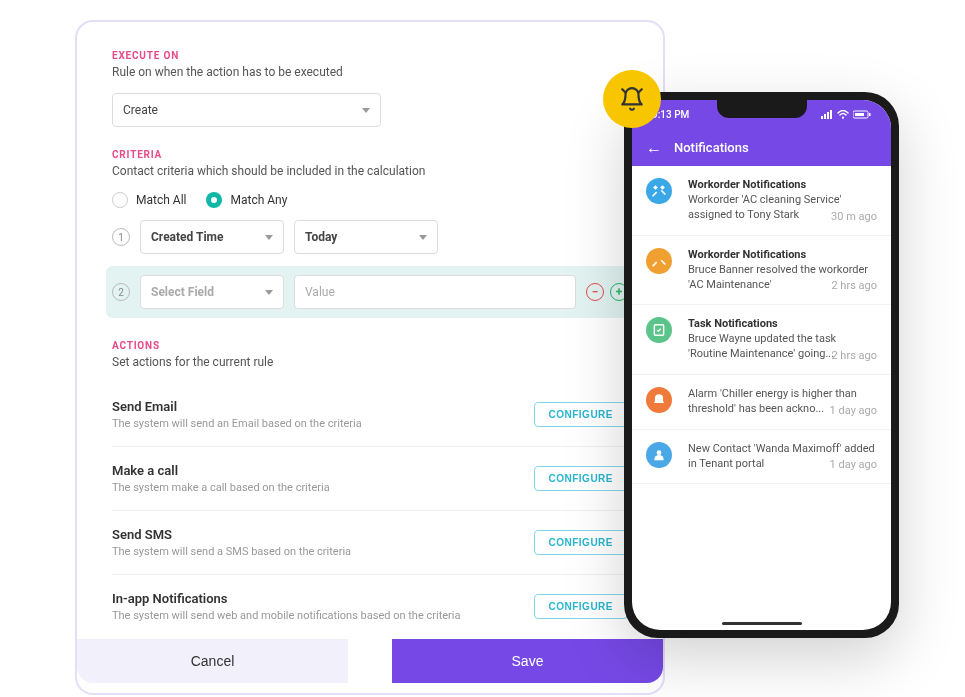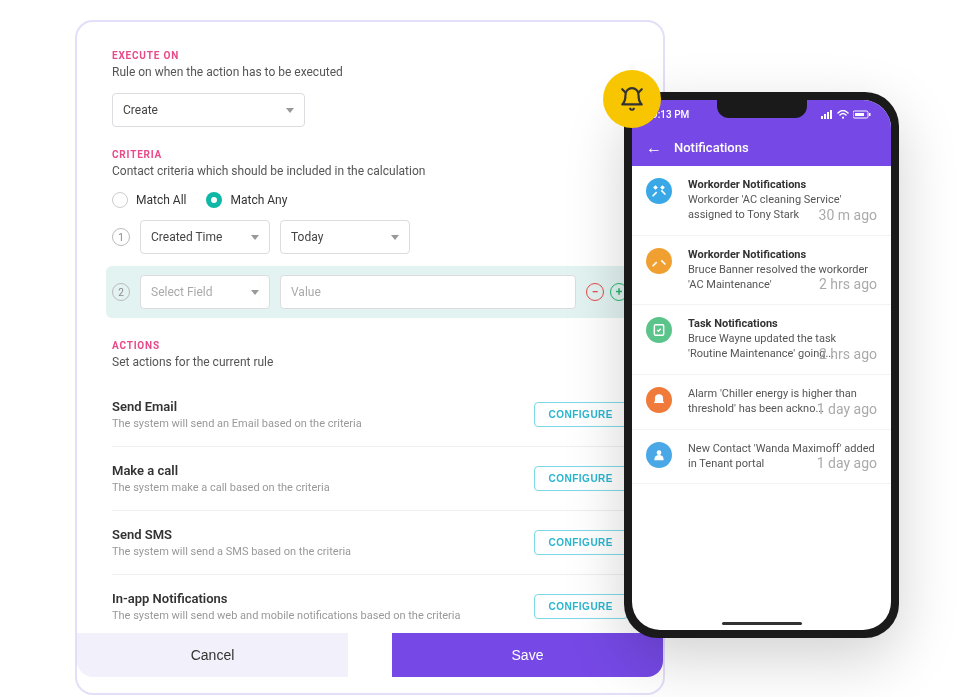--- a/index.html
+++ b/index.html
@@ -3,22 +3,22 @@
 <meta charset="utf-8">
 <style>
 * { box-sizing: border-box; margin: 0; padding: 0; }
 body { font-family: -apple-system, BlinkMacSystemFont, "Segoe UI", Roboto, sans-serif; background: #fff; width: 965px; height: 697px; position: relative; overflow: hidden; }
 
 .panel { position: absolute; left: 75px; top: 20px; width: 590px; height: 675px; border: 2px solid #e5def8; border-radius: 18px; padding: 28px 35px 0 35px; }
 
 .section-label { font-size: 10px; font-weight: 700; color: #e94b8a; letter-spacing: 0.8px; margin-bottom: 4px; }
 .section-desc { font-size: 12px; color: #555; margin-bottom: 14px; }
 
-.select-field { width: 193px; height: 34px; border: 1px solid #dcdce0; border-radius: 4px; background: #fff; padding: 0 10px; display: flex; align-items: center; justify-content: space-between; font-size: 12px; color: #444; cursor: pointer; }
-.select-field.sm { width: 130px; }
+.select-field { width: 269px; height: 34px; border: 1px solid #dcdce0; border-radius: 4px; background: #fff; padding: 0 10px; display: flex; align-items: center; justify-content: space-between; font-size: 12px; color: #444; cursor: pointer; }
+.select-field.sm { width: 144px; font-weight: bold; }
 .select-field.placeholder { color: #aaa; }
 .chev { width: 0; height: 0; border-left: 4px solid transparent; border-right: 4px solid transparent; border-top: 5px solid #999; }
 
 .radio-row { display: flex; gap: 20px; align-items: flex-end; }
 .radio { display: flex; align-items: center; gap: 8px; cursor: pointer; }
 .radio-o { width: 16px; height: 16px; border-radius: 50%; border: 1.5px solid #ccc; position: relative; }
 .radio-o.on { border: none; background: #0fb8a6; }
 .radio-o.on::after { content: ""; position: absolute; top: 5px; left: 5px; width: 6px; height: 6px; border-radius: 50%; background: #fff; }
 .radio span { font-size: 12px; color: #333; }
 
@@ -30,41 +30,41 @@
 .circ-btn { width: 18px; height: 18px; border-radius: 50%; border: 1.5px solid; display: flex; align-items: center; justify-content: center; font-size: 12px; font-weight: 600; cursor: pointer; line-height: 1; }
 .circ-btn.minus { border-color: #e54b4b; color: #e54b4b; }
 .circ-btn.plus { border-color: #27b56e; color: #27b56e; }
 
 .action-item { display: flex; justify-content: space-between; align-items: center; padding: 16px 0; border-bottom: 1px solid #eee; }
 .action-item:last-child { border-bottom: none; }
 .action-title { font-size: 13px; font-weight: 600; color: #333; margin-bottom: 3px; }
 .action-desc { font-size: 11px; color: #999; }
 .config-btn { border: 1px solid #7fd8e8; color: #2ab6d0; background: #fff; font-size: 10px; font-weight: 600; letter-spacing: 0.5px; padding: 6px 14px; border-radius: 4px; cursor: pointer; text-align: center; }
 
-.footer-btns { position: absolute; bottom: 16px; left: 0; right: 0; display: flex; gap: 44px; }
+.footer-btns { position: absolute; bottom: 10px; left: 0; right: 0; display: flex; gap: 44px; }
 .btn-cancel { flex: 1; height: 44px; background: #f2f0fa; color: #333; font-size: 14px; border: none; cursor: pointer; }
 .btn-save { flex: 1; height: 44px; background: #7649e6; color: #fff; font-size: 14px; border: none; cursor: pointer; border-bottom-right-radius: 16px; }
 .btn-cancel { border-bottom-left-radius: 16px; }
 
 .bell-badge { position: absolute; top: 70px; left: 603px; width: 58px; height: 58px; border-radius: 50%; background: #f7c600; display: flex; align-items: center; justify-content: center; z-index: 10; }
 
 .phone { position: absolute; top: 92px; left: 624px; width: 275px; height: 546px; border-radius: 34px; background: #1a1a1a; padding: 8px; box-shadow: 0 20px 60px rgba(0,0,0,0.18); }
 .phone-inner { width: 100%; height: 100%; background: #fff; border-radius: 28px; overflow: hidden; position: relative; }
 .notch { position: absolute; top: 0; left: 50%; transform: translateX(-50%); width: 90px; height: 18px; background: #1a1a1a; border-radius: 0 0 12px 12px; z-index: 5; }
 .status-bar { height: 28px; background: #7649e6; color: #fff; display: flex; justify-content: space-between; align-items: center; padding: 0 20px; font-size: 10px; font-weight: 500; }
 .status-icons { display: flex; gap: 4px; align-items: center; }
 .app-header { height: 38px; background: #7649e6; color: #fff; display: flex; align-items: center; gap: 12px; padding: 0 14px; font-size: 13px; font-weight: 500; }
 .back-arrow { font-size: 16px; cursor: pointer; }
 .notif-list { background: #fff; }
 .notif { display: flex; padding: 12px 14px; gap: 16px; border-bottom: 1px solid #f3f3f3; position: relative; }
 .notif-icon { width: 26px; height: 26px; border-radius: 50%; flex-shrink: 0; display: flex; align-items: center; justify-content: center; }
 .notif-body { flex: 1; min-width: 0; }
 .notif-title { font-size: 11px; font-weight: 700; color: #333; margin-bottom: 2px; }
 .notif-text { font-size: 11px; color: #555; line-height: 1.35; }
-.notif-time { font-size: 14px; color: #aaa; position: absolute; bottom: 12px; right: 14px; }
+.notif-time { font-size: 11px; color: #aaa; position: absolute; bottom: 12px; right: 14px; }
 .home-ind { position: absolute; bottom: 5px; left: 50%; transform: translateX(-50%); width: 80px; height: 3px; background: #333; border-radius: 2px; }
 .spacer-md { height: 22px; }
 </style>
 </head>
 <body>
 
 <div class="panel">
 
   <div class="section-label">EXECUTE ON</div>
   <div class="section-desc">Rule on when the action has to be executed</div>

